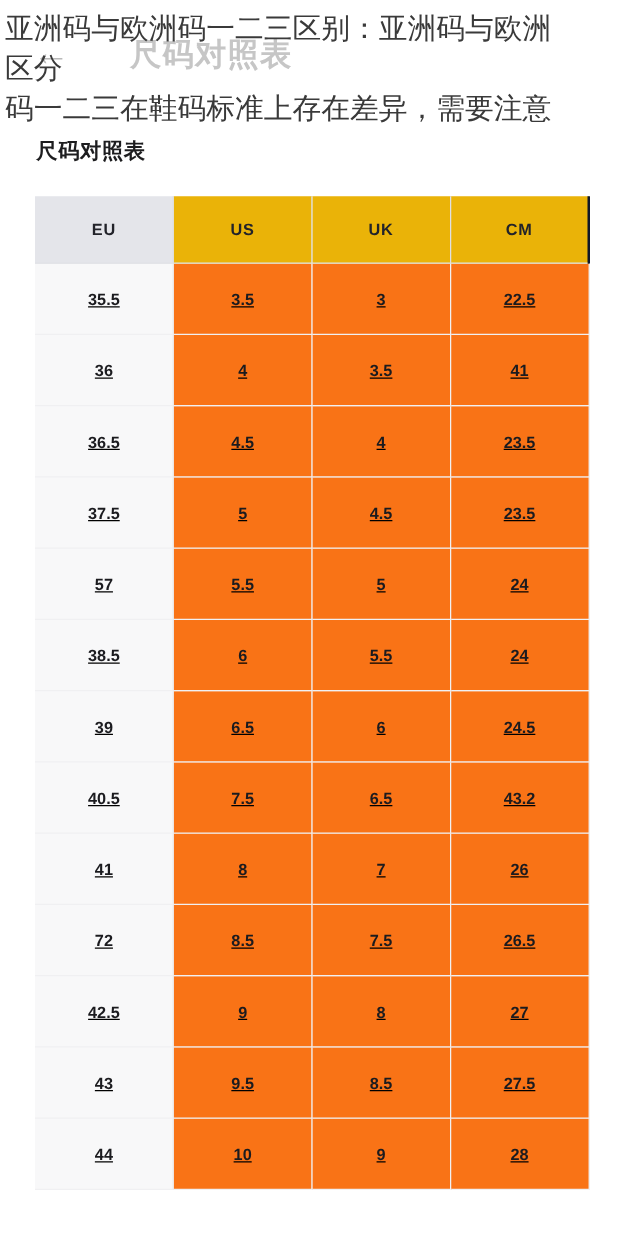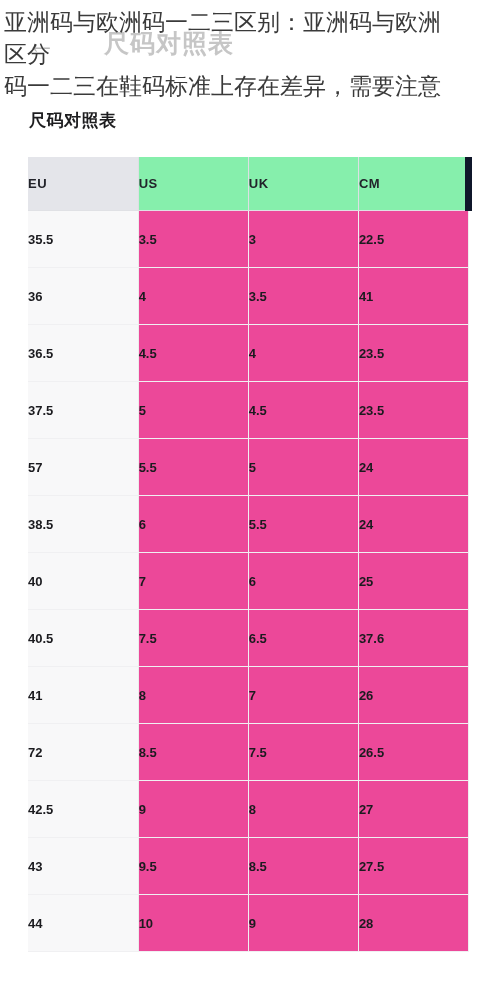--- a/index.html
+++ b/index.html
@@ -85,51 +85,52 @@
     z-index: 2;
   }
   table.size-table {
     border-collapse: collapse;
     width: 444px;
     table-layout: fixed;
     background: #ffffff;
   }
   table.size-table th,
   table.size-table td {
-    text-align: left;
+    text-align: center;
     vertical-align: middle;
     font-size: 13px;
     font-weight: 700;
     color: #1b1b1f;
     border-right: 1px solid #f0f0f2;
     border-bottom: 1px solid #f0f0f2;
     padding: 0;
   }
   table.size-table th:last-child,
   table.size-table td:last-child {
     border-right: 1px solid #eeeef0;
   }
   table.size-table thead th {
     height: 53px;
-    background: #86efac;
+    background: #eab308;
     color: #22232a;
     font-size: 13px;
     letter-spacing: 0.6px;
     border-bottom: 1px solid #e0e1e5;
     border-right: 1px solid #dedfe4;
   }
   table.size-table thead th:last-child {
-    border-right: 7px solid #0f172a;
+    border-right: 2px solid #0f172a;
   }
   table.size-table tbody tr {
     height: 56px;
+    text-decoration: underline;
   }
   table.size-table tbody td {
     height: 56px;
-    background: #ec4899;
+    background: #f97316;
   }
   table.size-table tbody td.col-eu {
     background: #f8f8f9;
     border-right: 1px solid #ececed;
   }
   table.size-table thead th.col-eu {
     background: #e4e5ea;
   }
 </style>
 </head>
@@ -189,30 +190,30 @@
           <td>5</td>
           <td>24</td>
         </tr>
         <tr>
           <td class="col-eu">38.5</td>
           <td>6</td>
           <td>5.5</td>
           <td>24</td>
         </tr>
         <tr>
-          <td class="col-eu">40</td>
-          <td>7</td>
+          <td class="col-eu">39</td>
+          <td>6.5</td>
           <td>6</td>
-          <td>25</td>
+          <td>24.5</td>
         </tr>
         <tr>
           <td class="col-eu">40.5</td>
           <td>7.5</td>
           <td>6.5</td>
-          <td>37.6</td>
+          <td>43.2</td>
         </tr>
         <tr>
           <td class="col-eu">41</td>
           <td>8</td>
           <td>7</td>
           <td>26</td>
         </tr>
         <tr>
           <td class="col-eu">72</td>
           <td>8.5</td>

